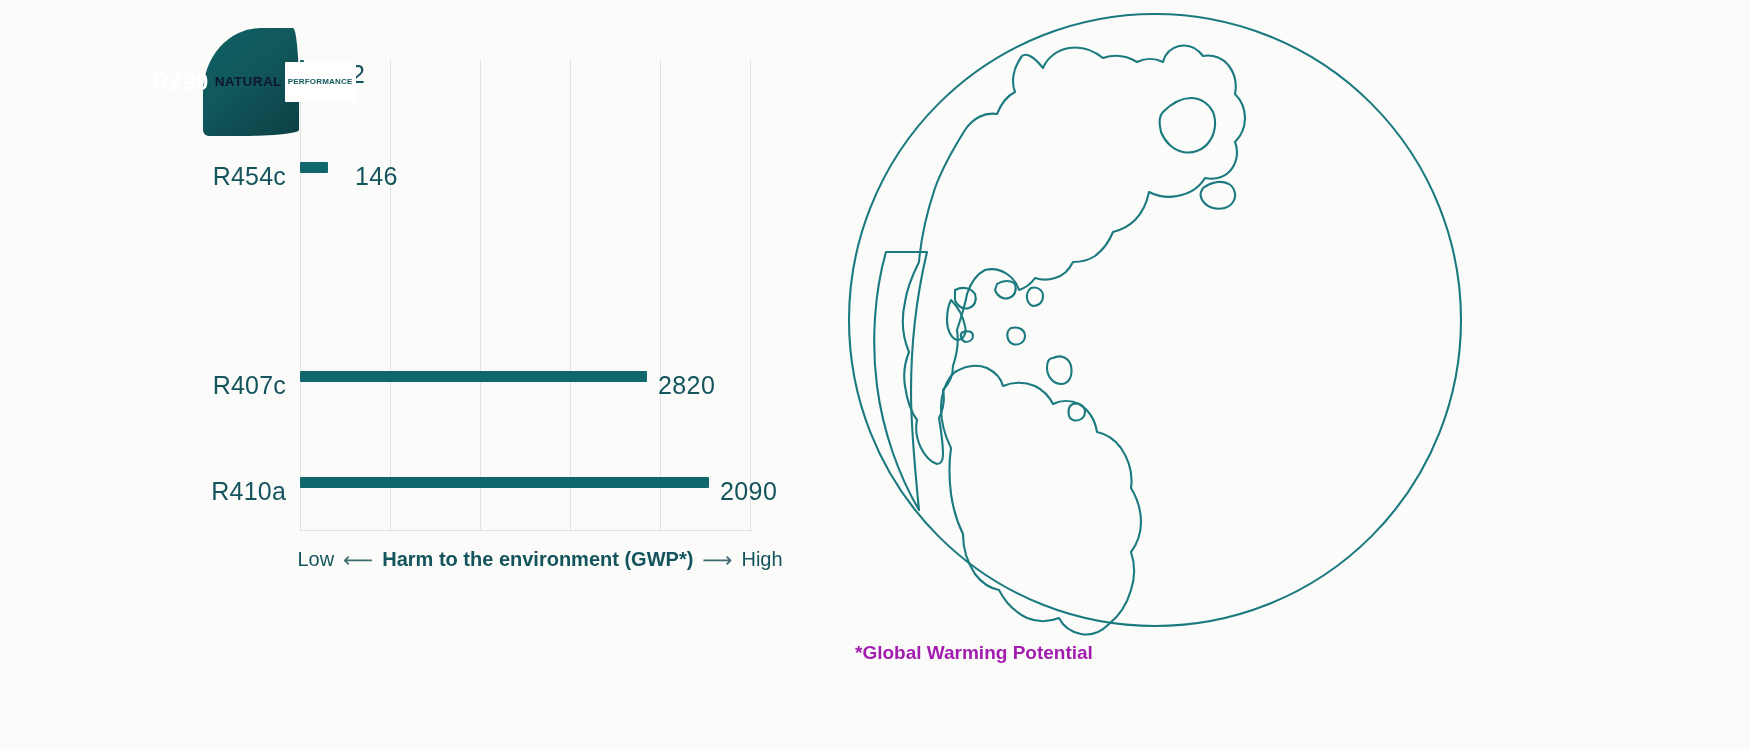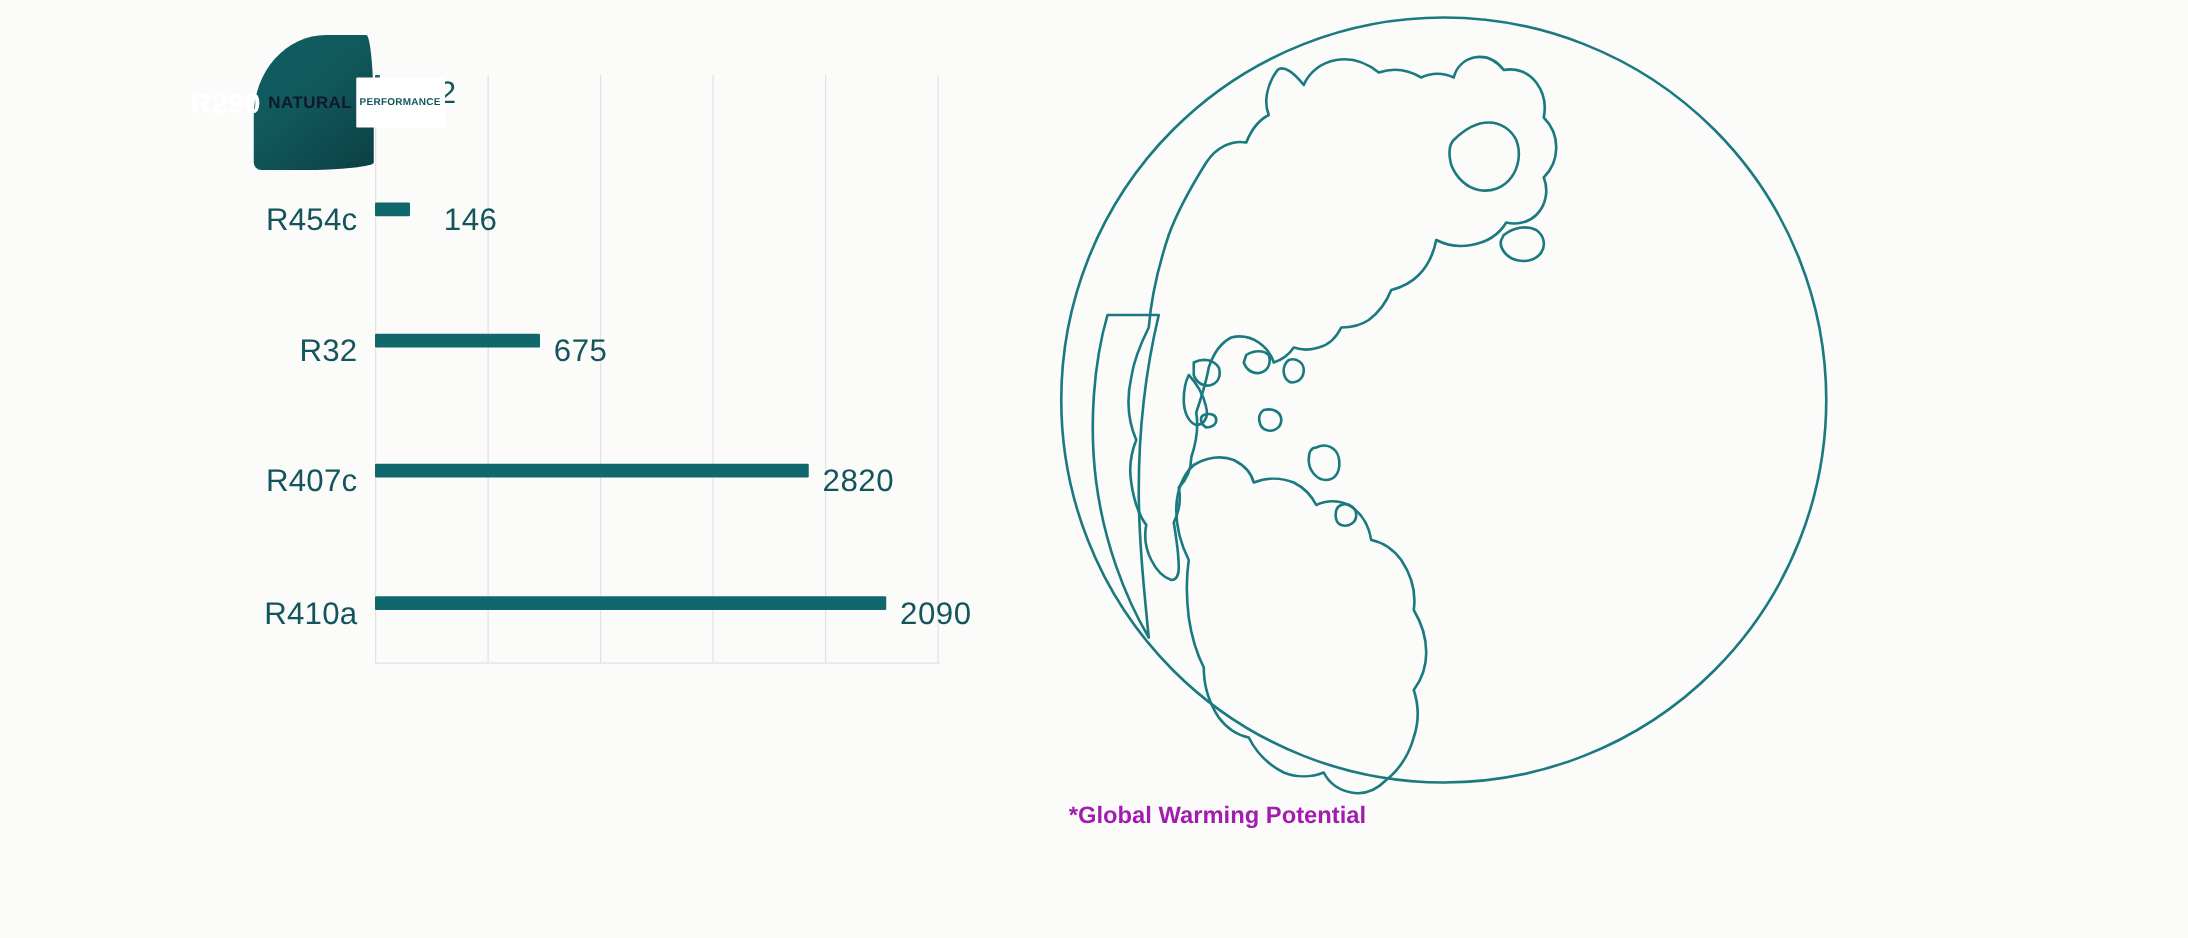--- a/index.html
+++ b/index.html
@@ -112,40 +112,42 @@
         <div class="bar" style="width:4px;"></div>
         <span class="bar-value">0,02</span>
       </div>
 
       <div class="row" style="top:102px;gap:16px;">
         <span class="cat-label">R454c</span>
         <div class="bar" style="width:28px;"></div>
         <span class="bar-value">146</span>
       </div>
 
-      <div class="row" style="top:207px;">
-        <span class="cat-label">R32</span>
-        <div class="bar" style="width:132px;"></div>
-        <span class="bar-value">675</span>
-      </div>
 
       <div class="row" style="top:311px;">
         <span class="cat-label">R407c</span>
         <div class="bar" style="width:347px;"></div>
         <span class="bar-value">2820</span>
       </div>
 
       <div class="row" style="top:417px;">
         <span class="cat-label">R410a</span>
         <div class="bar" style="width:409px;"></div>
         <span class="bar-value">2090</span>
       </div>
 
     </div>
 
+    <div class="axis-caption">
+      <span>Low</span>
+      <span class="arrow">⟵</span>
+      <span class="strong">Harm to the environment (GWP*)</span>
+      <span class="arrow">⟶</span>
+      <span>High</span>
+    </div>
 
     <div id="r290-badge">
       <div class="leaf-body"></div>
       <div class="leaf-inner">
         <span class="badge-title">R290</span>
         <span class="badge-rule"></span>
         <span class="badge-sub1">NATURAL</span>
         <span class="badge-sub2">PERFORMANCE</span>
       </div>
     </div>

